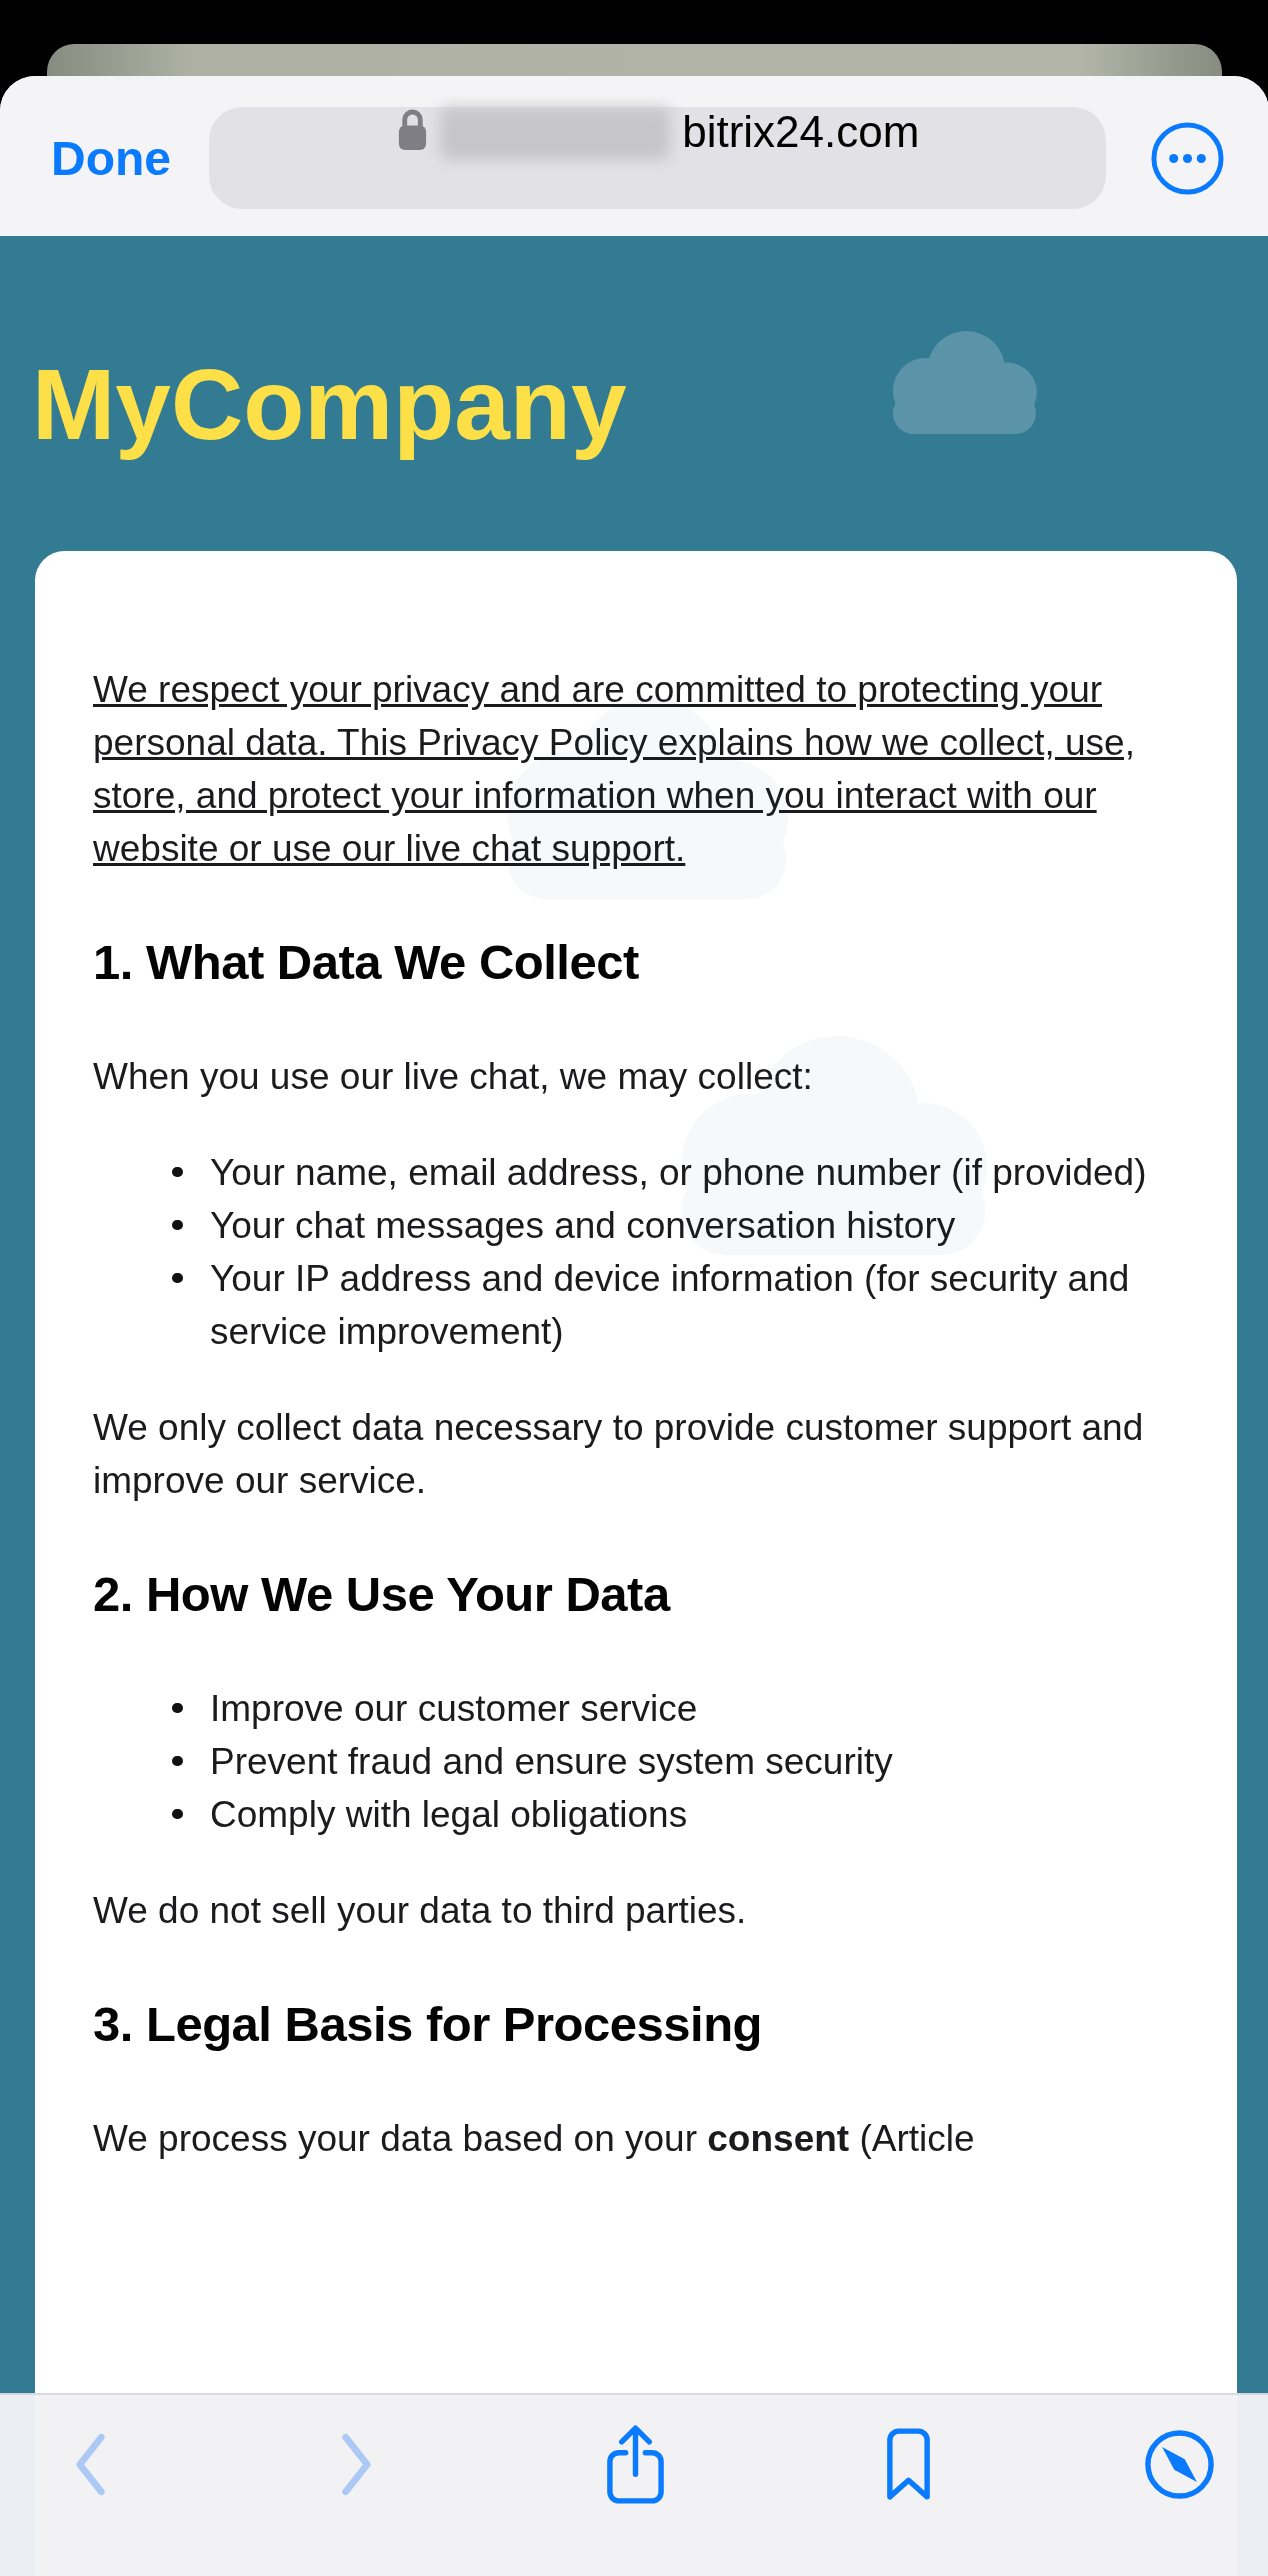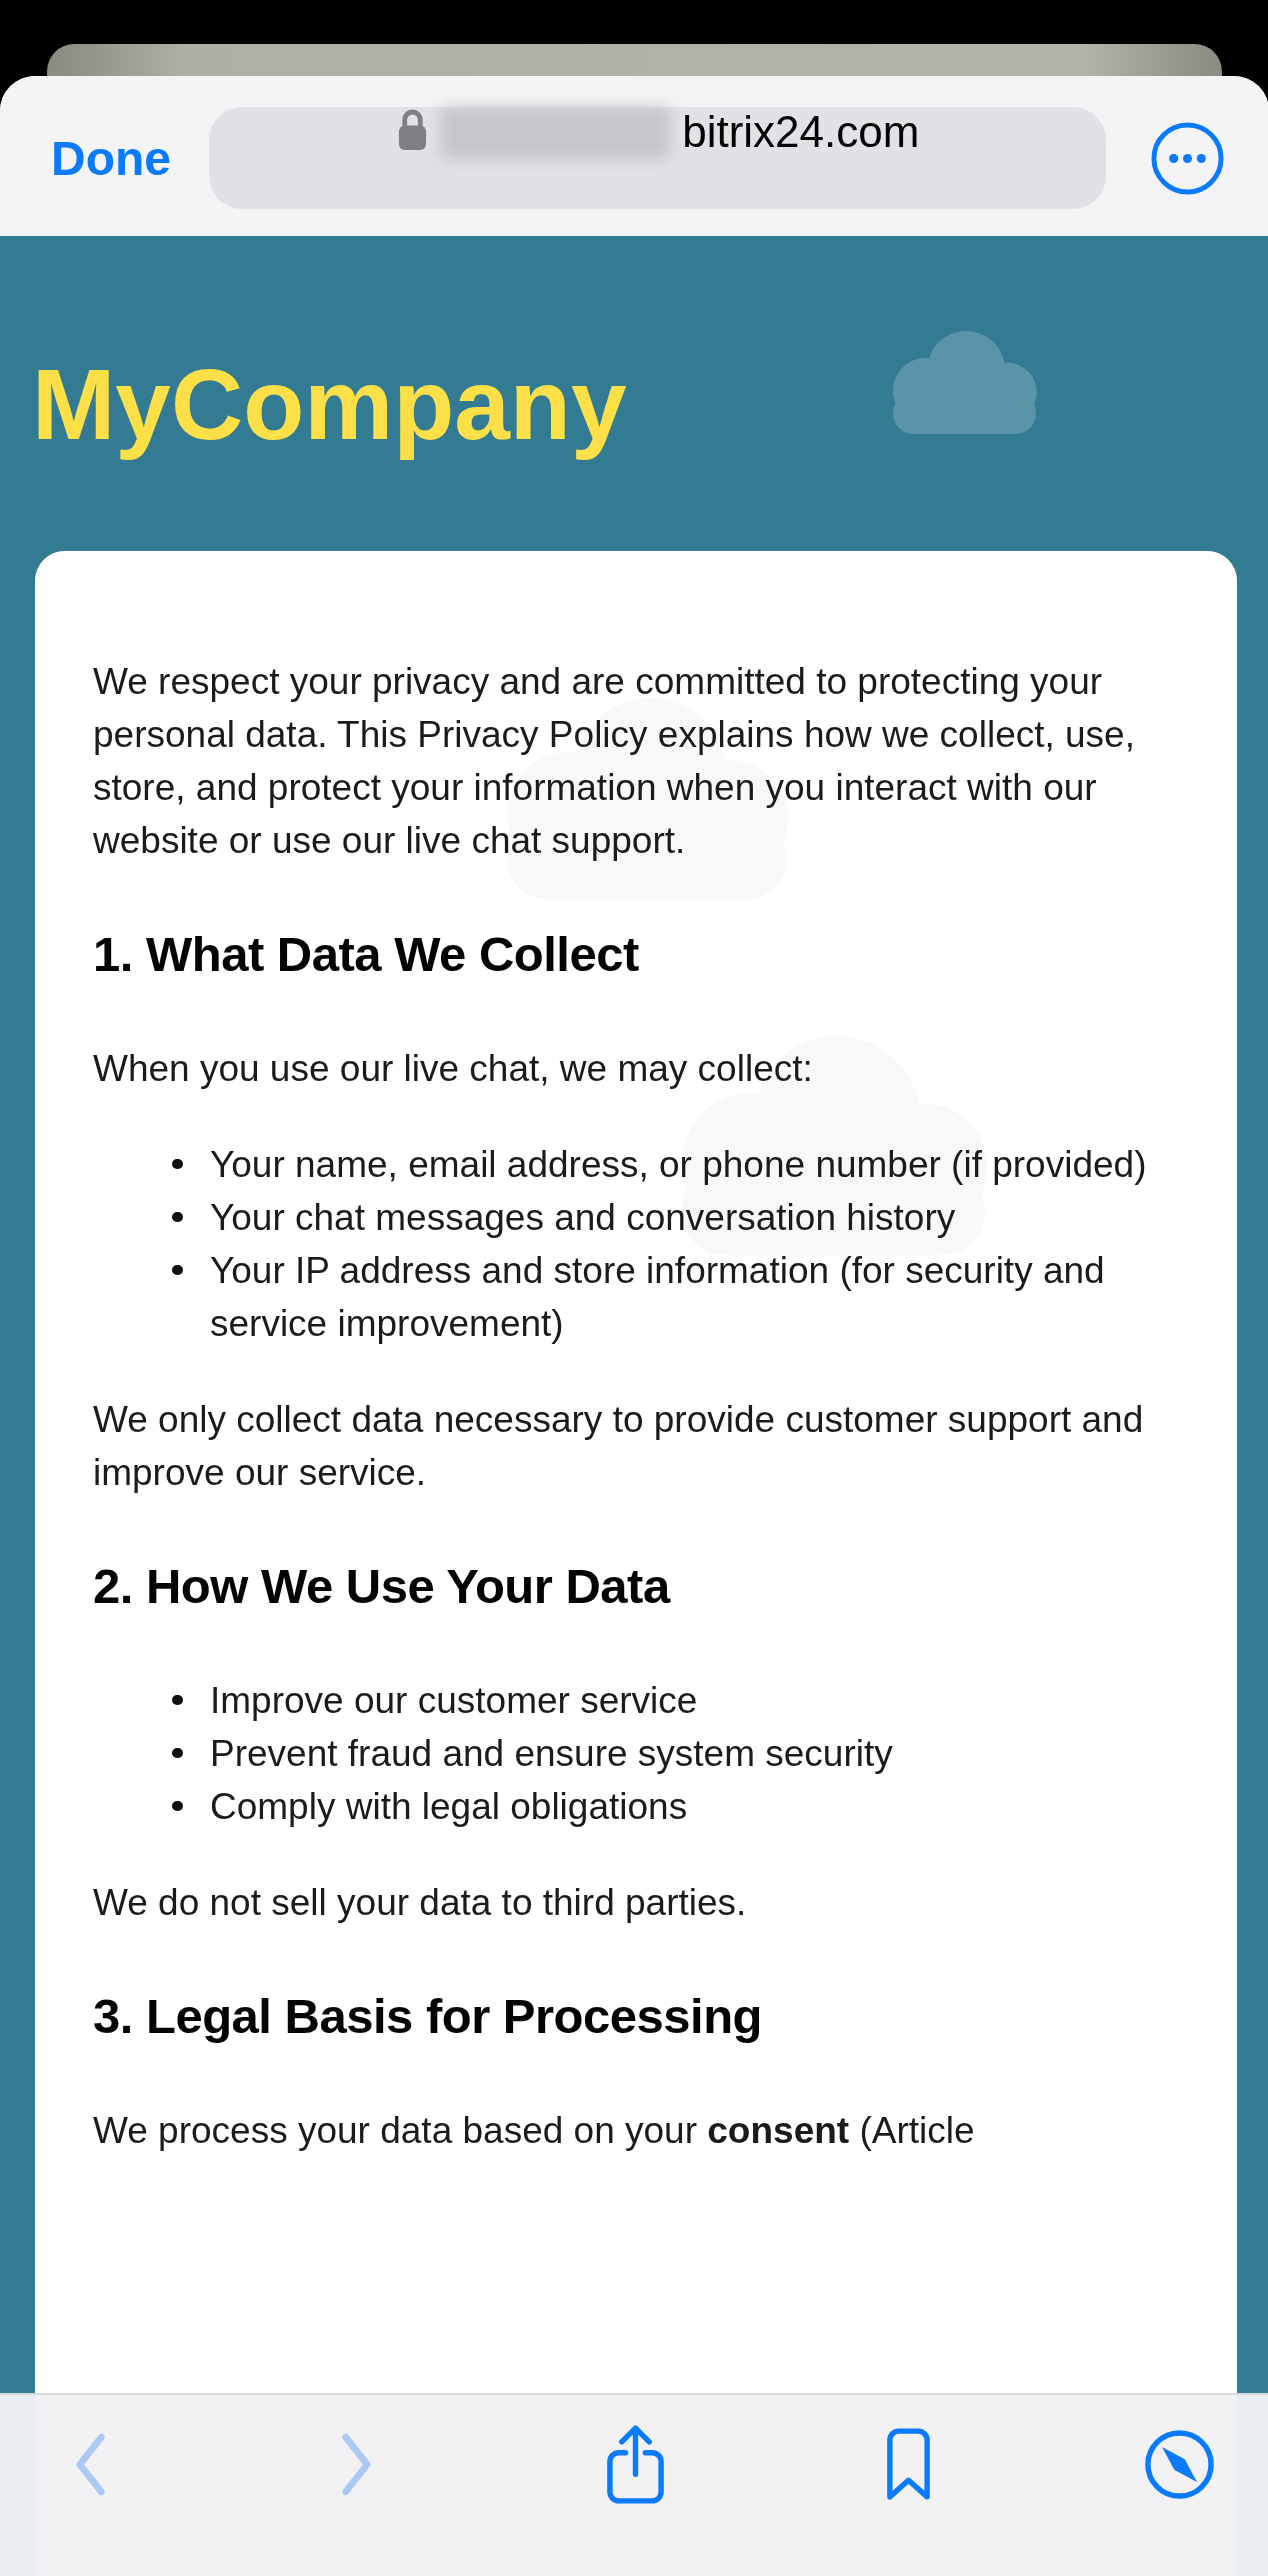--- a/index.html
+++ b/index.html
@@ -35,21 +35,21 @@
   .header-cloud{position:absolute;left:873px;top:84px;}
 
   .card{position:absolute;left:35px;top:315px;width:1202px;height:2223px;background:#ffffff;
     border-radius:29.5px;padding:96px 57px 0 58px;box-sizing:border-box;overflow:hidden;}
   .wm{position:absolute;z-index:0;}
   .wm-a{left:433px;top:126px;}
   .wm-b{left:600px;top:462px;}
   .card-inner{position:relative;z-index:1;}
 
   .card p{font-size:37px;line-height:53px;color:#1b1b1d;margin:43px 0;}
-  .card p.first{margin-top:8px;}
+  .card p.first{margin-top:16px;text-decoration:underline;}
   .card h2{font-size:49px;line-height:61px;font-weight:700;color:#040404;margin:57px 0;
     letter-spacing:-0.5px;}
   .card ul{list-style:none;margin:43px 0;padding:0 11.8px 0 117px;}
   .card li{position:relative;font-size:37px;line-height:53px;color:#1b1b1d;}
   .card li::before{content:"";position:absolute;left:-38px;top:20.7px;width:10.8px;height:10.8px;
     border-radius:50%;background:#111;}
   .bold{font-weight:700;}
 
   
   .toolbar{position:absolute;left:0;top:2393px;width:1269px;height:183px;
@@ -135,21 +135,21 @@
         </span>
 
         <div class="card-inner">
           <p class="first">We respect your privacy and are committed to protecting your personal data. This Privacy Policy explains how we collect, use, store, and protect your information when you interact with our website or use our live chat support.</p>
 
           <h2>1. What Data We Collect</h2>
           <p>When you use our live chat, we may collect:</p>
           <ul>
             <li>Your name, email address, or phone number (if provided)</li>
             <li>Your chat messages and conversation history</li>
-            <li>Your IP address and store information (for security and service improvement)</li>
+            <li>Your IP address and device information (for security and service improvement)</li>
           </ul>
           <p>We only collect data necessary to provide customer support and improve our service.</p>
 
           <h2>2. How We Use Your Data</h2>
           <ul>
             <li>Improve our customer service</li>
             <li>Prevent fraud and ensure system security</li>
             <li>Comply with legal obligations</li>
           </ul>
           <p>We do not sell your data to third parties.</p>

